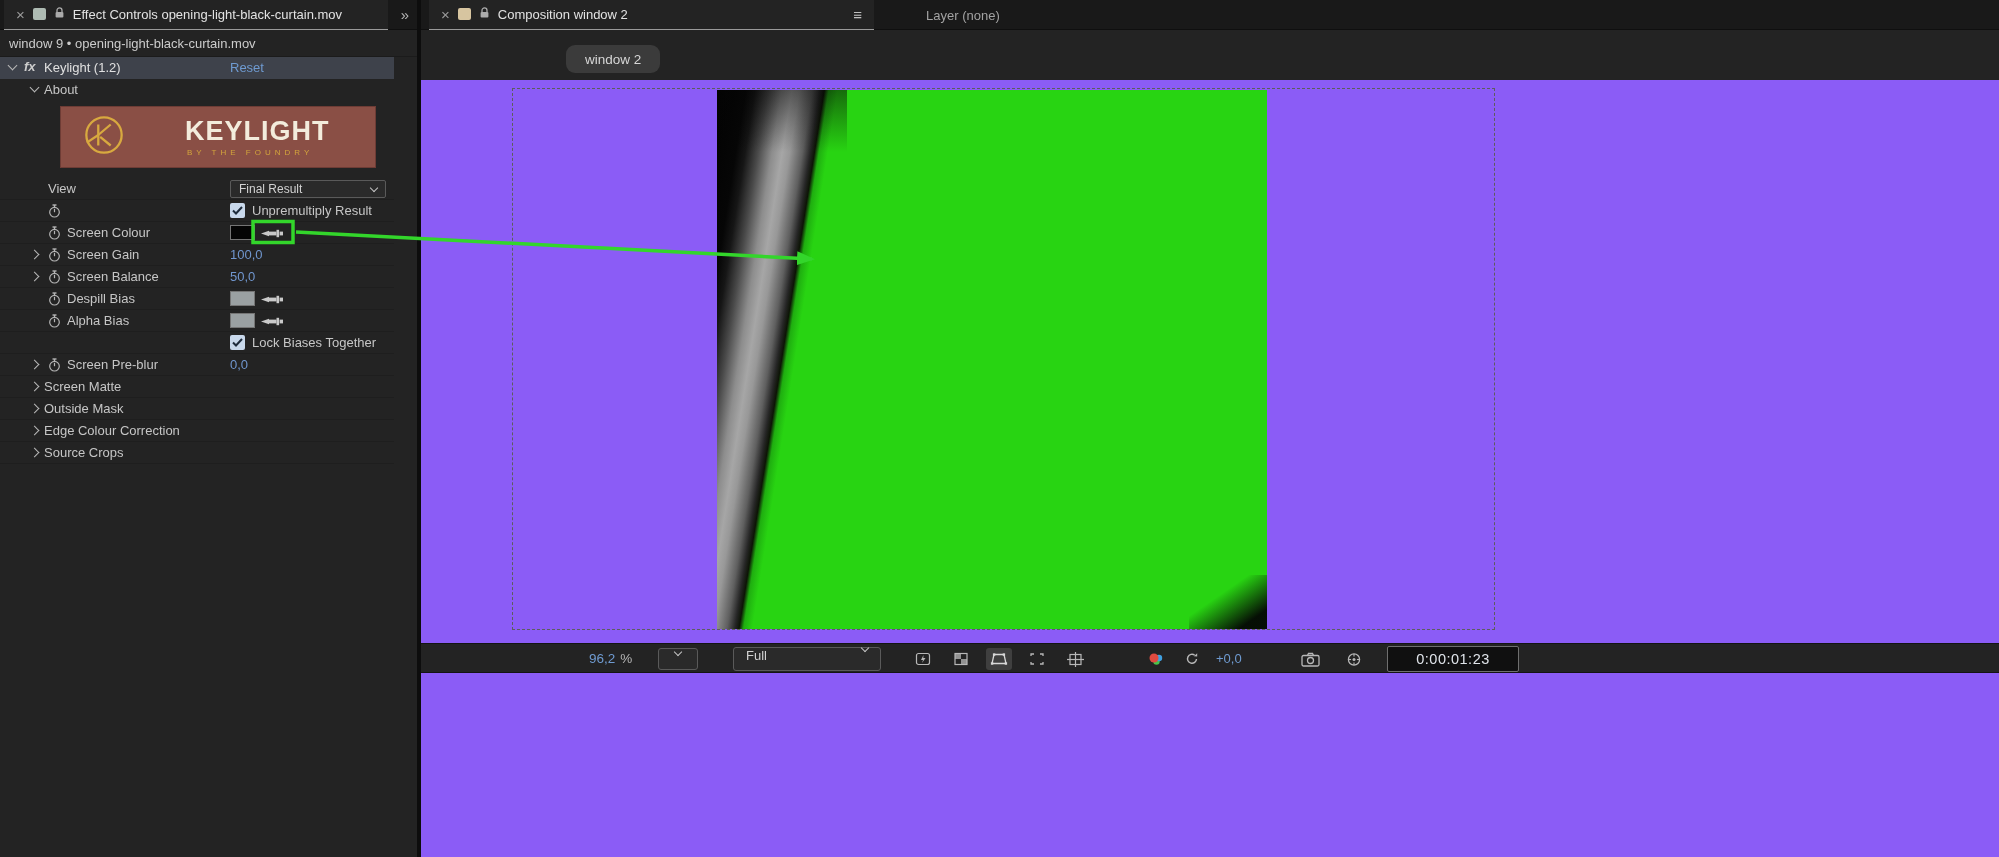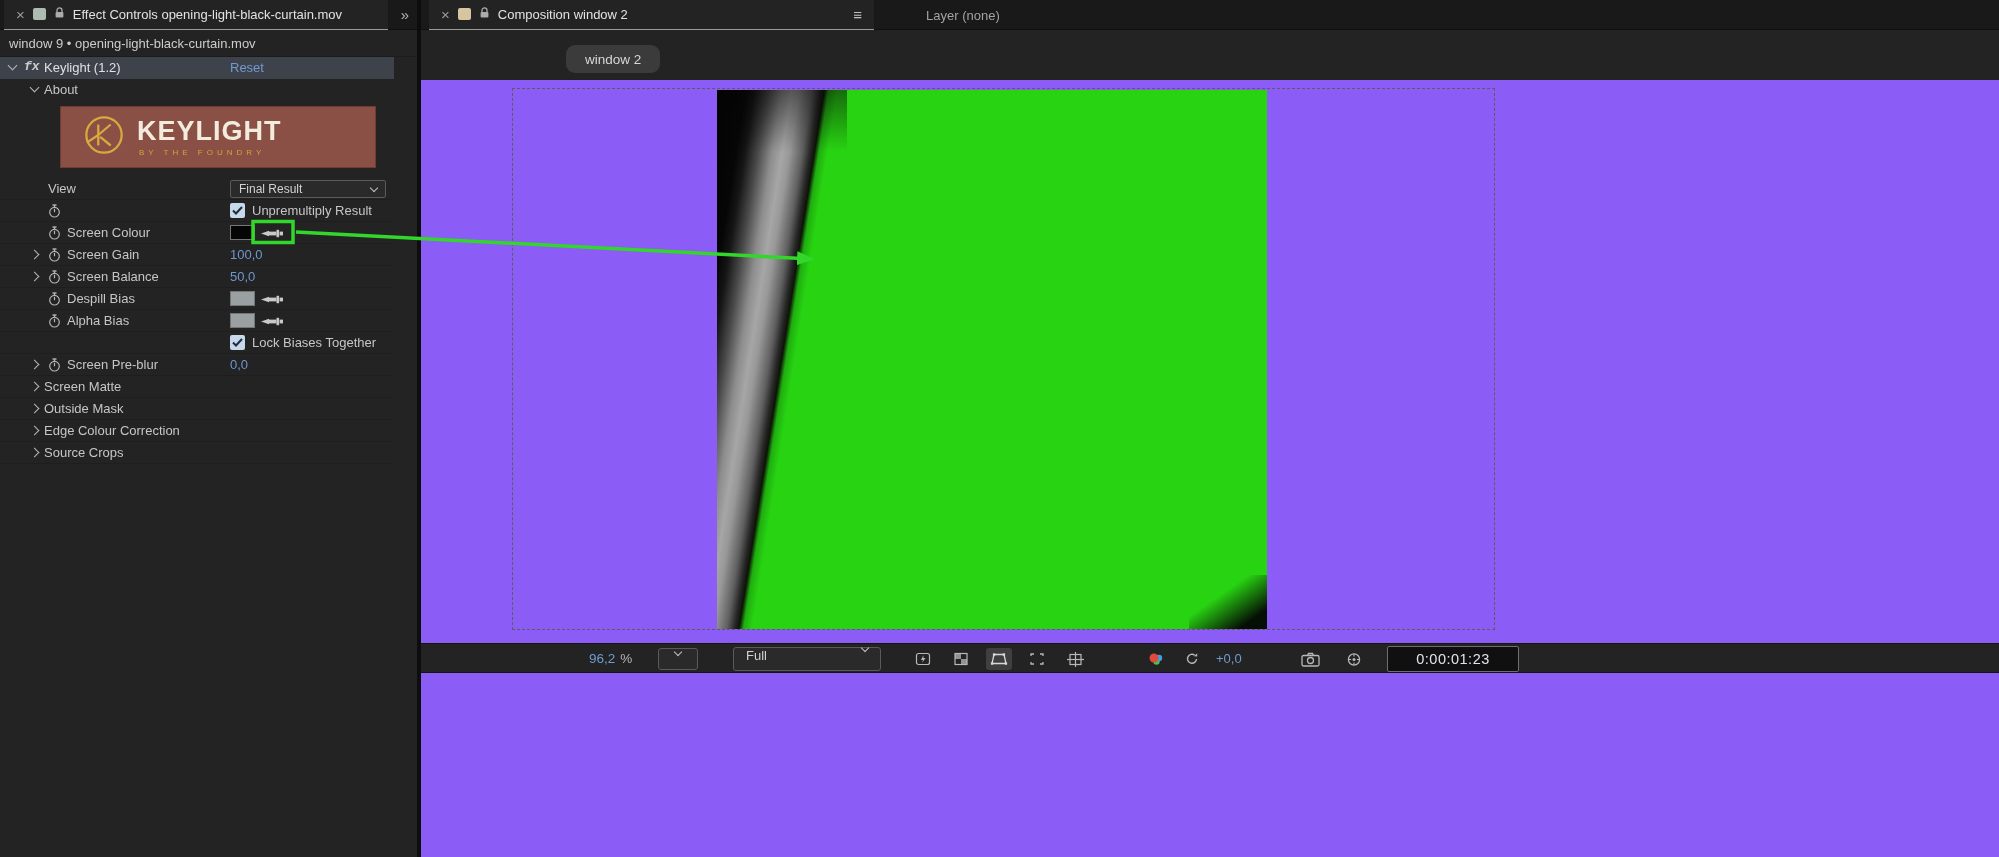--- a/index.html
+++ b/index.html
@@ -24,21 +24,21 @@
   
   .source-row { height:27px; display:flex; align-items:center; padding-left:9px; font-size:13px; color:#cccccc; background:#232323; border-bottom:1px solid #1b1b1b; }
   .effect-header { position:relative; height:22px; width:394px; background:#3e424b; }
   .about-row { position:relative; height:22px; width:394px; }
   .prop-row { position:relative; height:22px; width:394px; border-bottom:1px solid #1e1e1e; }
   .plabel { position:absolute; left:67px; top:3px; font-size:13px; color:#c6c6c6; white-space:nowrap; }
   .plabel.at44 { left:44px; } .plabel.at48 { left:48px; }
   .pval { position:absolute; left:230px; top:3px; font-size:13px; color:#7096ce; }
   .reset-link { position:absolute; left:230px; top:3px; font-size:13px; color:#6f9bd1; }
   .hdr-name { position:absolute; left:44px; top:3px; font-size:13px; color:#e0e0e0; }
-  .fx-badge { position:absolute; left:24px; top:2px; font-size:13px; font-style:italic; font-weight:bold; font-family:Liberation Mono, monospace; color:#cccccc; }
+  .fx-badge { position:absolute; left:24px; top:2px; font-size:13px; font-style:italic; font-weight:bold; font-family:Liberation Sans, sans-serif; color:#cccccc; }
 
   .chev { position:absolute; width:7px; height:7px; border-right:1.6px solid #b9b9b9; border-bottom:1.6px solid #b9b9b9; }
   .chev.right { transform:rotate(-45deg); top:7px; left:31px; }
   .chev.down  { transform:rotate(45deg);  top:5px; left:31px; }
   .chev.hdr   { left:9px; }
 
   .sw-icon { position:absolute; left:48px; top:4px; }
 
   .dd { position:absolute; left:230px; top:2px; width:156px; height:18px; background:#2a2a2a; border:1px solid #5a5a5a; border-radius:2px; display:flex; align-items:center; padding:0 8px; }
   .dd-text { font-size:12px; color:#d2d2d2; }
@@ -46,21 +46,21 @@
 
   .cb { position:absolute; left:230px; top:3px; width:15px; height:15px; background:#c9d9ec; border-radius:2px; display:flex; align-items:center; justify-content:center; }
   .cb-label { position:absolute; left:252px; top:3px; font-size:13px; color:#c6c6c6; }
 
   .swatch { position:absolute; left:230px; top:3px; width:25px; height:15px; border:1px solid #757575; }
   .swatch.black { background:#050505; }
   .swatch.gray  { background:#9aa0a2; }
   .dropper { position:absolute; left:260px; top:4px; }
 
   .logo-banner { margin:5px 0 10px 60px; width:316px; height:62px; background:#8a4f45; border:1px solid #6e3c35; display:flex; align-items:center; padding-left:22px; gap:12px; }
-  .logo-texts { display:flex; flex-direction:column; }
+  .logo-texts { display:flex; flex-direction:column;margin-left:48px; }
   .logo-title { font-size:27px; font-weight:bold; letter-spacing:1px; color:#f3ecdc; line-height:1; }
   .logo-sub { font-size:8px; letter-spacing:4px; color:#d3a43c; margin-top:3px; margin-left:2px; }
 
   
   .rp-top { position:absolute; top:30px; left:0; width:100%; height:50px; background:#232323; }
   .crumb { position:absolute; left:145px; top:15px; height:28px; padding:0 19px; background:#3b3b3b; border-radius:9px; display:flex; align-items:center; font-size:13.5px; color:#d6d6d6; }
 
   .viewport { position:absolute; top:80px; left:0; width:100%; height:777px; background:#8b5cf6; }
   .comp-bounds { position:absolute; left:91px; top:8px; width:983px; height:542px; border:1px dashed #5d5d5d; }
   .frame { position:absolute; left:296px; top:10px; width:550px; height:539px; overflow:hidden;

